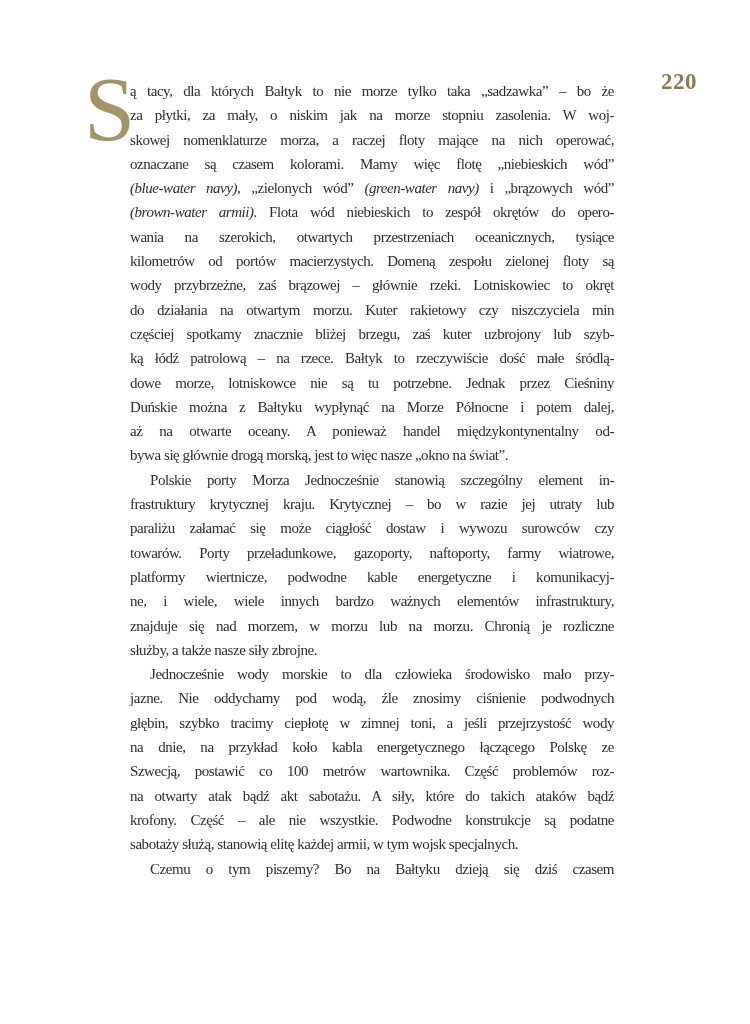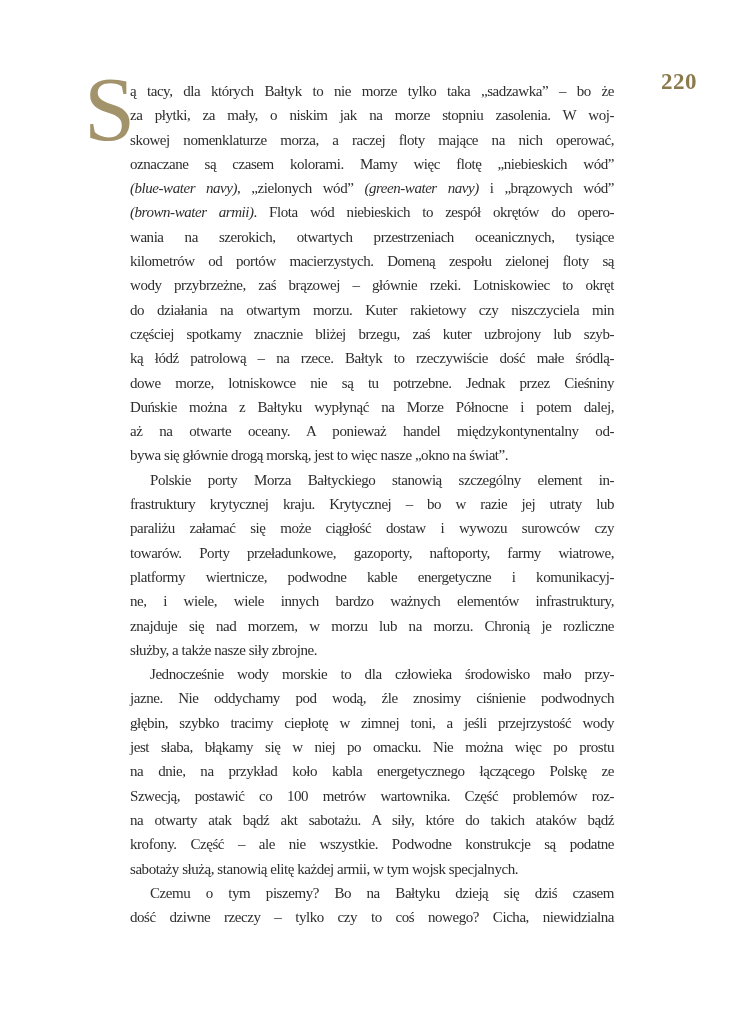--- a/index.html
+++ b/index.html
@@ -73,38 +73,36 @@
         <div class="line"><span>wody przybrzeżne, zaś brązowej – głównie rzeki. Lotniskowiec to okręt</span></div>
         <div class="line"><span>do działania na otwartym morzu. Kuter rakietowy czy niszczyciela min</span></div>
         <div class="line"><span>częściej spotkamy znacznie bliżej brzegu, zaś kuter uzbrojony lub szyb-</span></div>
         <div class="line"><span>ką łódź patrolową – na rzece. Bałtyk to rzeczywiście dość małe śródlą-</span></div>
         <div class="line"><span>dowe morze, lotniskowce nie są tu potrzebne. Jednak przez Cieśniny</span></div>
         <div class="line"><span>Duńskie można z Bałtyku wypłynąć na Morze Północne i potem dalej,</span></div>
         <div class="line"><span>aż na otwarte oceany. A ponieważ handel międzykontynentalny od-</span></div>
         <div class="line last"><span>bywa się głównie drogą morską, jest to więc nasze „okno na świat”.</span></div>
       </div>
       <div>
-        <div class="line indent"><span>Polskie porty Morza Bałtyckiego stanowią szczególny element in-</span></div>
+        <div class="line indent"><span>Polskie porty Morza Jednocześnie stanowią szczególny element in-</span></div>
         <div class="line"><span>frastruktury krytycznej kraju. Krytycznej – bo w razie jej utraty lub</span></div>
         <div class="line"><span>paraliżu załamać się może ciągłość dostaw i wywozu surowców czy</span></div>
         <div class="line"><span>towarów. Porty przeładunkowe, gazoporty, naftoporty, farmy wiatrowe,</span></div>
         <div class="line"><span>platformy wiertnicze, podwodne kable energetyczne i komunikacyj-</span></div>
         <div class="line"><span>ne, i wiele, wiele innych bardzo ważnych elementów infrastruktury,</span></div>
         <div class="line"><span>znajduje się nad morzem, w morzu lub na morzu. Chronią je rozliczne</span></div>
         <div class="line last"><span>służby, a także nasze siły zbrojne.</span></div>
       </div>
       <div>
         <div class="line indent"><span>Jednocześnie wody morskie to dla człowieka środowisko mało przy-</span></div>
         <div class="line"><span>jazne. Nie oddychamy pod wodą, źle znosimy ciśnienie podwodnych</span></div>
         <div class="line"><span>głębin, szybko tracimy ciepłotę w zimnej toni, a jeśli przejrzystość wody</span></div>
-        <div class="line"><span>jest słaba, błąkamy się w niej po omacku. Nie można więc po prostu</span></div>
         <div class="line"><span>na dnie, na przykład koło kabla energetycznego łączącego Polskę ze</span></div>
         <div class="line"><span>Szwecją, postawić co 100 metrów wartownika. Część problemów roz-</span></div>
         <div class="line"><span>na otwarty atak bądź akt sabotażu. A siły, które do takich ataków bądź</span></div>
         <div class="line"><span>krofony. Część – ale nie wszystkie. Podwodne konstrukcje są podatne</span></div>
         <div class="line last"><span>sabotaży służą, stanowią elitę każdej armii, w tym wojsk specjalnych.</span></div>
       </div>
       <div>
         <div class="line indent"><span>Czemu o tym piszemy? Bo na Bałtyku dzieją się dziś czasem</span></div>
-        <div class="line"><span>dość dziwne rzeczy – tylko czy to coś nowego? Cicha, niewidzialna</span></div>
       </div>
     </div>
 </div>
 
 </body></html>

